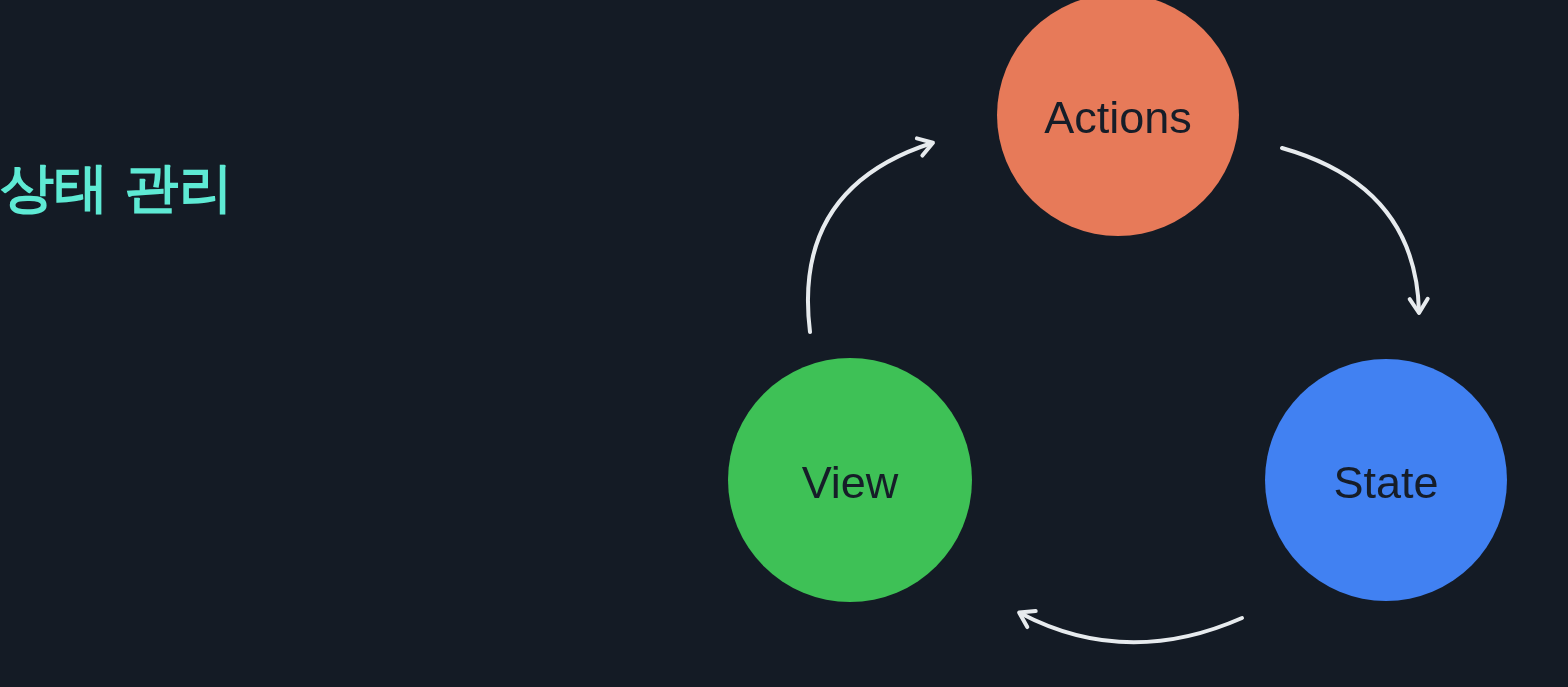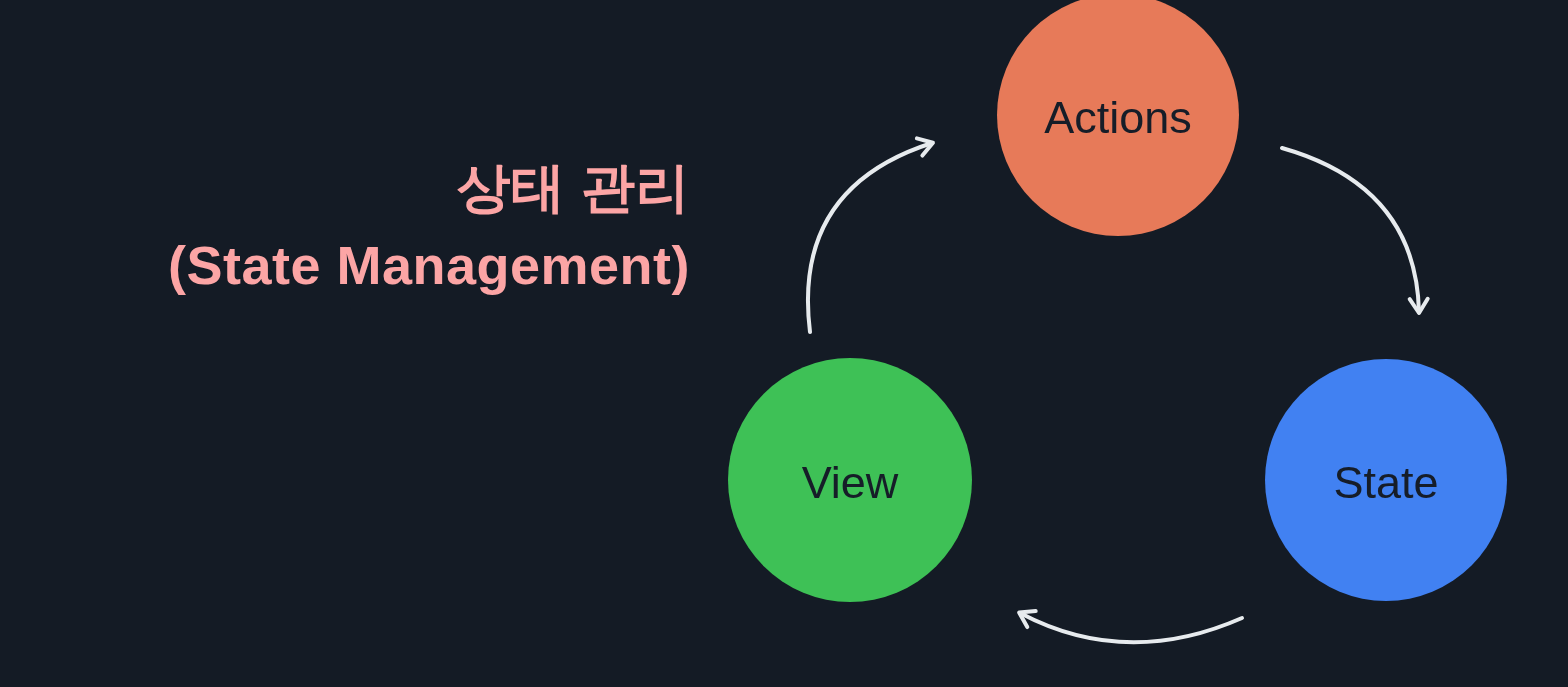--- a/index.html
+++ b/index.html
@@ -16,22 +16,22 @@
   .slide {
     position: absolute;
     inset: 0;
     background: #141b25;
   }
   .title-block {
     position: absolute;
     left: 0;
     top: 148px;
     width: 690px;
-    text-align: right;
-    color: #fca5a5;
+    text-align: left;
+    color: #5eead4;
     font-weight: bold;
     font-size: 54px;
     line-height: 1.45;
     letter-spacing: 0.5px;
   }
   .diagram-svg {
     position: absolute;
     inset: 0;
     width: 1568px;
     height: 687px;
@@ -42,21 +42,20 @@
     font-weight: 500;
   }
 </style>
 </head>
 <body>
 
 <div class="slide">
 
   <div class="title-block">
     <div>상태 관리</div>
-    <div>(State Management)</div>
   </div>
 
   <svg class="diagram-svg" viewBox="0 0 1568 687">
     <defs>
       <marker id="arrowhead" viewBox="0 0 26 26" markerWidth="26" markerHeight="26" refX="19" refY="13" orient="auto" markerUnits="userSpaceOnUse">
         <path d="M6,4 L20,13 L6,22" fill="none" stroke-width="4" stroke-linecap="round" stroke-linejoin="round" stroke="#e7ebee"></path>
       </marker>
     </defs>
 
     <path d="M 810 332 Q 792 188 932 143" fill="none" stroke-width="4" stroke-linecap="round" marker-end="url(#arrowhead)" stroke="#e7ebee"></path>

